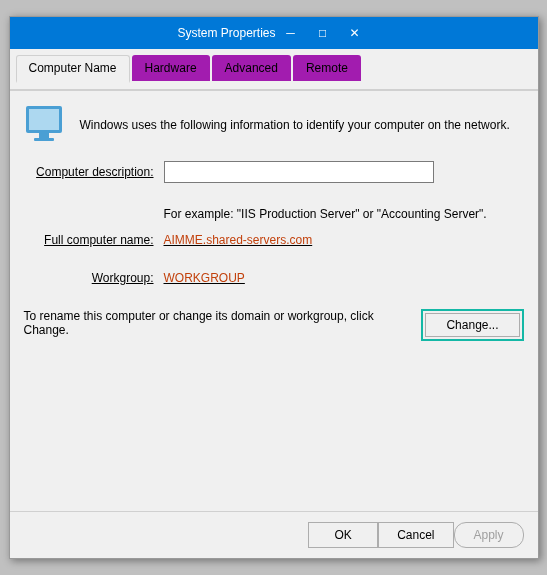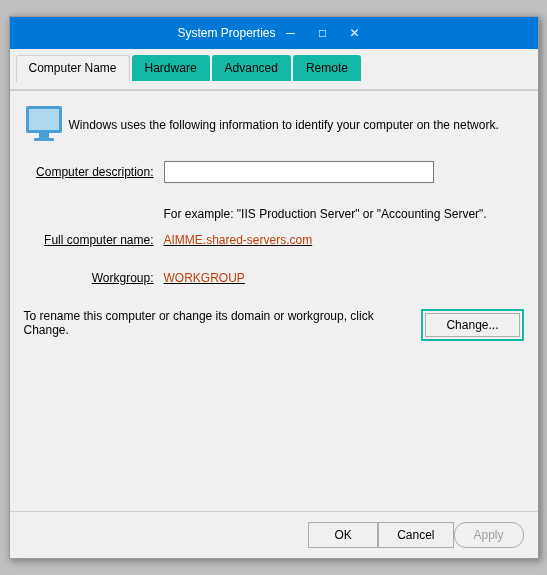--- a/index.html
+++ b/index.html
@@ -52,41 +52,41 @@
       display: flex;
       background: #f0f0f0;
       border-bottom: 2px solid #d0d0d0;
       padding: 6px 6px 8px 6px;
     }
     .tab {
       padding: 5px 12px;
       cursor: pointer;
       border: 1px solid transparent;
       font-size: 12px;
-      background: #14b8a6;
+      background: #a21caf;
       margin-right: 2px;
       border-radius: 3px 3px 0 0;
       color: #000;
     }
     .tab.active {
       background: #f0f0f0;
       border: 1px solid #d0d0d0;
       border-bottom: 2px solid #f0f0f0;
       margin-bottom: -2px;
       font-weight: 400;
     }
     .content {
       padding: 14px;
       background: #f0f0f0;
       min-height: 420px;
     }
     .info-banner {
       display: flex;
       align-items: center;
-      gap: 1px;
+      gap: 12px;
       margin-bottom: 16px;
     }
     .computer-icon {
       width: 44px;
       height: 40px;
       flex-shrink: 0;
     }
     .info-text {
       font-size: 12px;
       color: #000;

